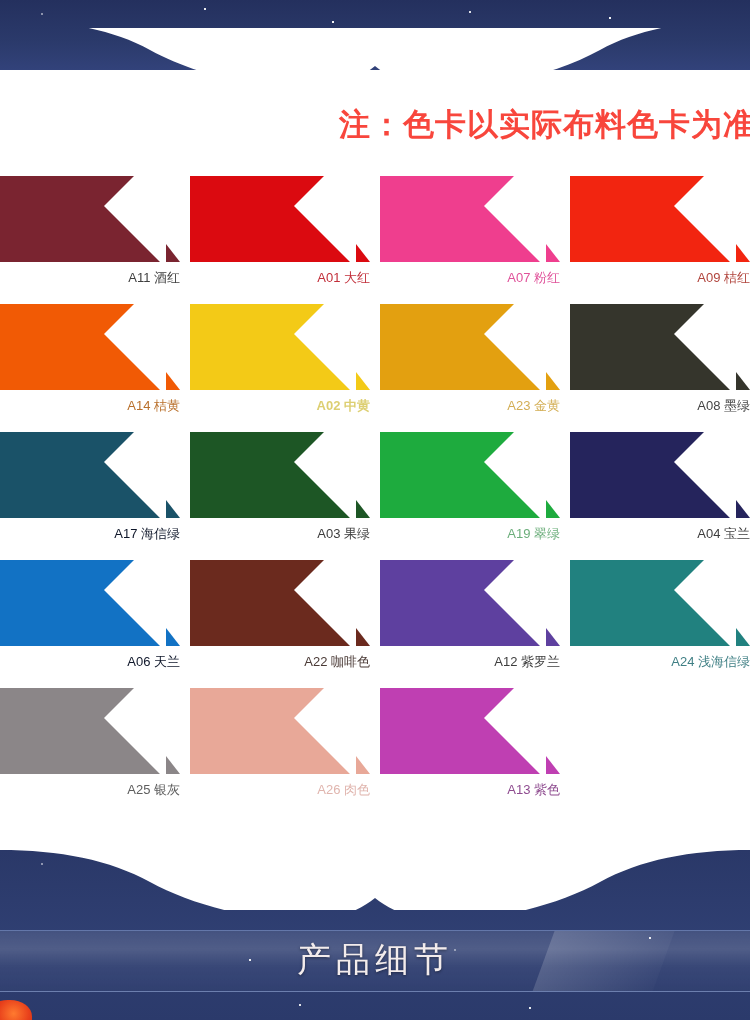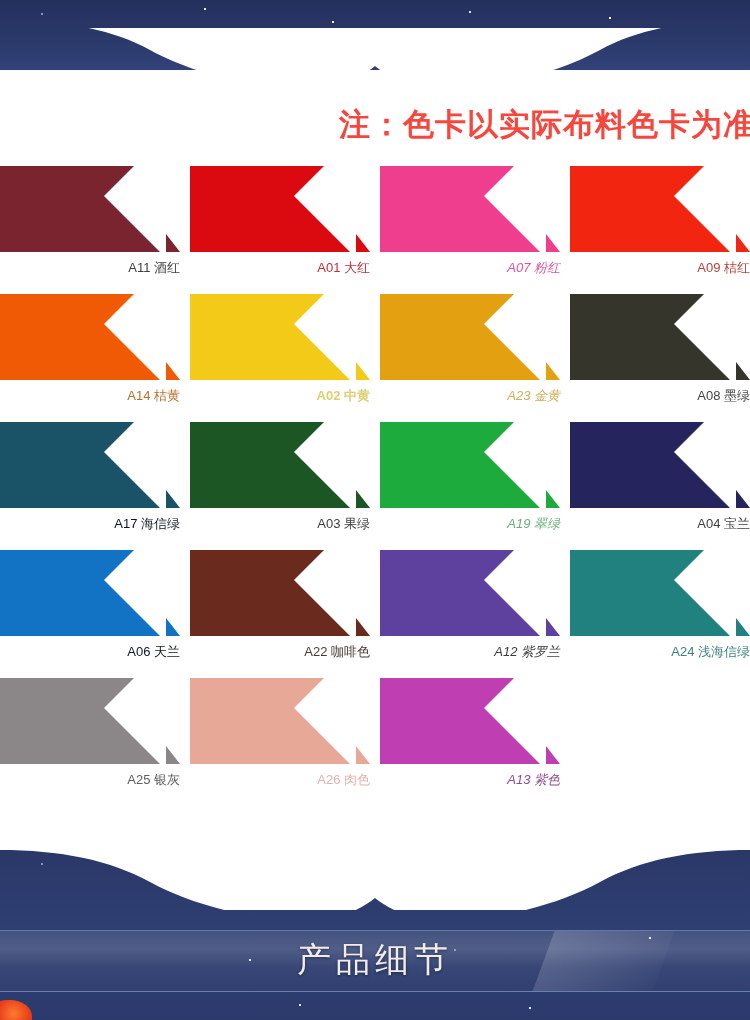--- a/index.html
+++ b/index.html
@@ -75,26 +75,26 @@
   .scallop svg{display:block;width:750px;height:60px;}
 
   
   .note-title{
     position:absolute;left:5px;top:104px;width:750px;text-align:right;
     font-size:31px;font-weight:bold;color:#f8463c;letter-spacing:1px;
     white-space:nowrap;
   }
 
   
-  .grid{position:absolute;left:0;top:166px;width:750px;}
+  .grid{position:absolute;left:0;top:176px;width:750px;}
   .row{position:relative;height:128px;}
   .cell{position:absolute;top:0;width:180px;}
   .cell.c0{left:0;}
   .cell.c1{left:190px;}
-  .cell.c2{left:380px;font-style:italic;}
+  .cell.c2{left:380px;}
   .cell.c3{left:570px;}
   .swatch{width:180px;height:86px;display:block;}
   .label{
     margin-top:8px;width:180px;text-align:right;
     font-size:13px;line-height:16px;white-space:nowrap;
   }
 
   
   .detail-band{
     position:absolute;left:0;top:930px;width:750px;height:60px;

